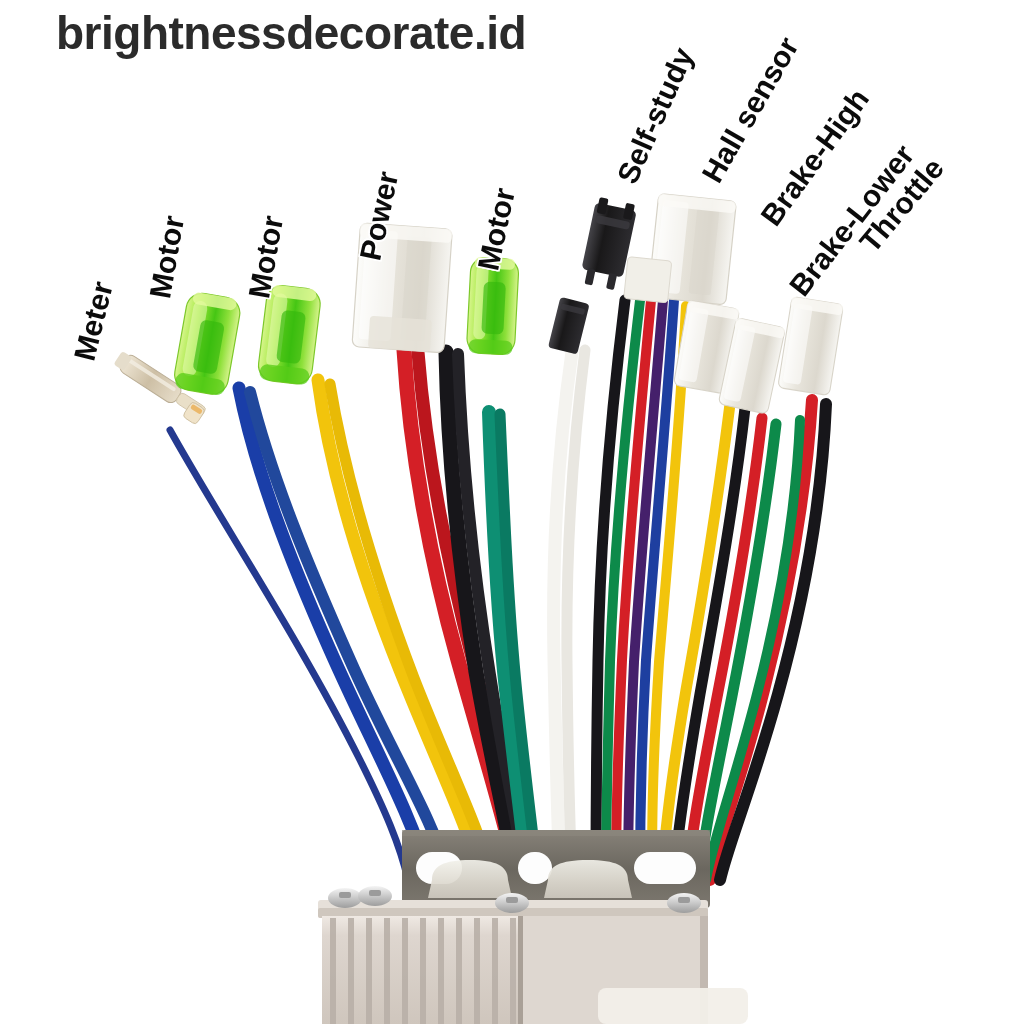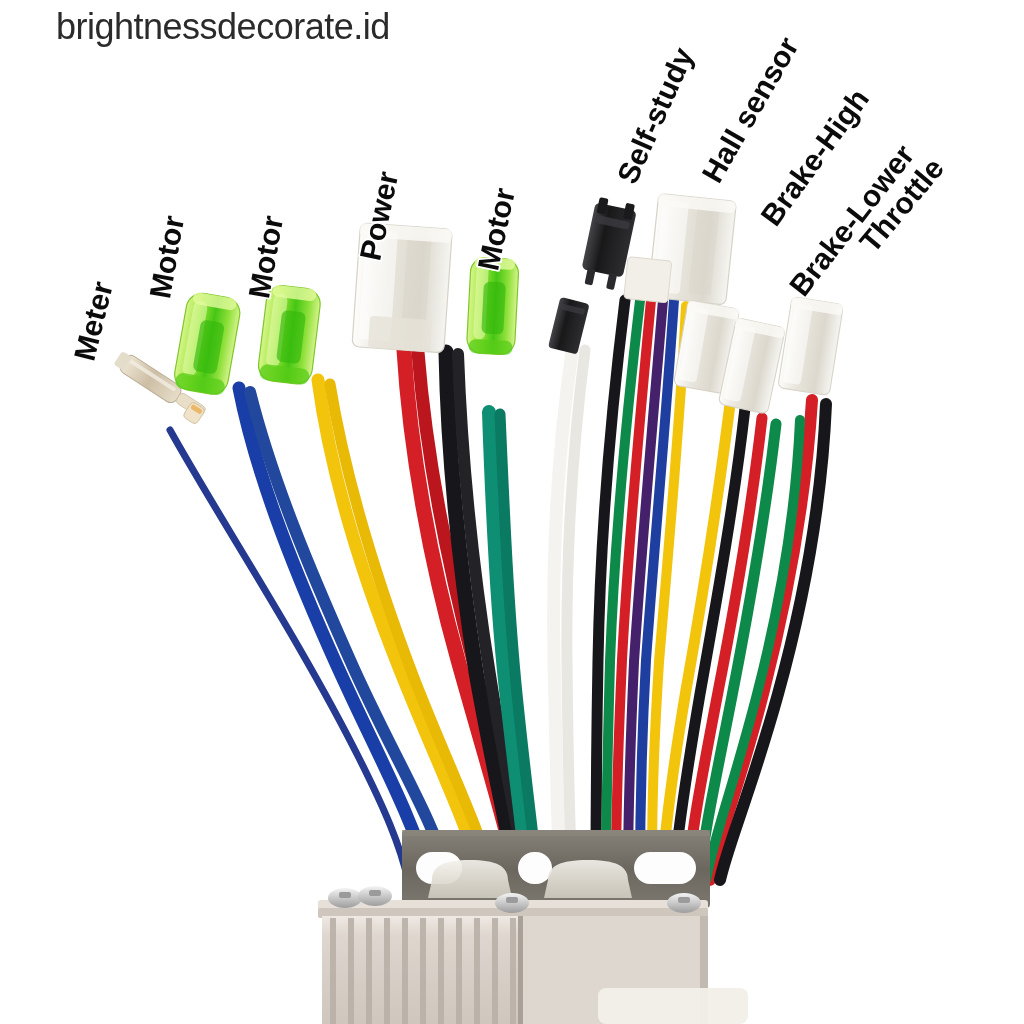--- a/index.html
+++ b/index.html
@@ -8,21 +8,21 @@
     font-family:"Liberation Sans", sans-serif;
     width:1024px;height:1024px;overflow:hidden;
   }
   #stage{
     position:relative;width:1024px;height:1024px;background:#ffffff;overflow:hidden;
   }
 
   
   #watermark{
     position:absolute;left:56px;top:6px;
-    font-size:36px;font-weight:normal;letter-spacing:-0.5px;
+    font-size:46px;font-weight:bold;letter-spacing:-0.5px;
     color:#2b2b2b;
     white-space:nowrap;
     text-shadow:
       2px 0 0 #fff,-2px 0 0 #fff,0 2px 0 #fff,0 -2px 0 #fff,
       2px 2px 0 #fff,-2px -2px 0 #fff,2px -2px 0 #fff,-2px 2px 0 #fff,
       3px 3px 0 #fff,-3px -3px 0 #fff;
   }
 
   
   .label{

